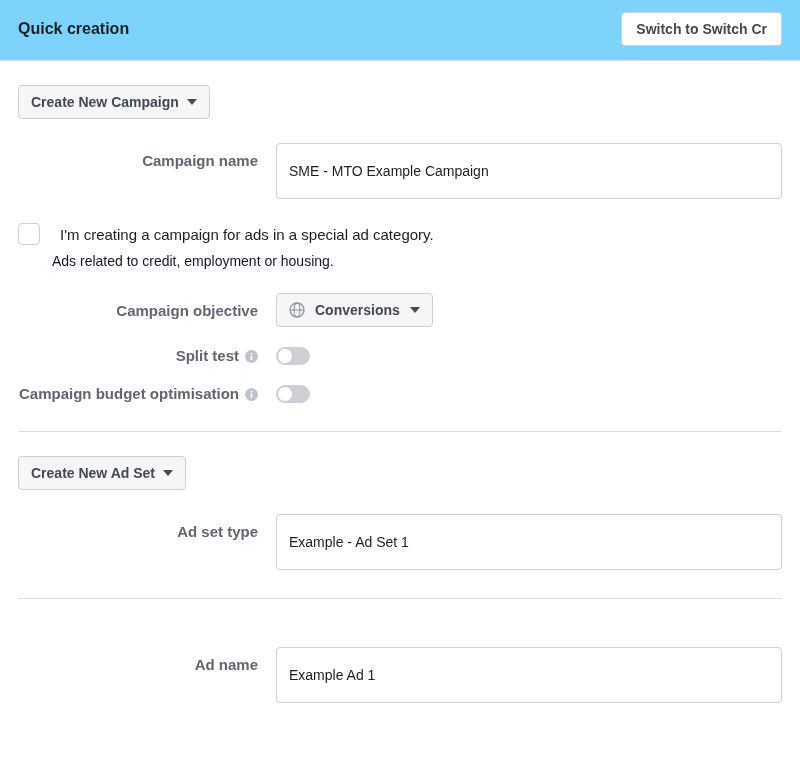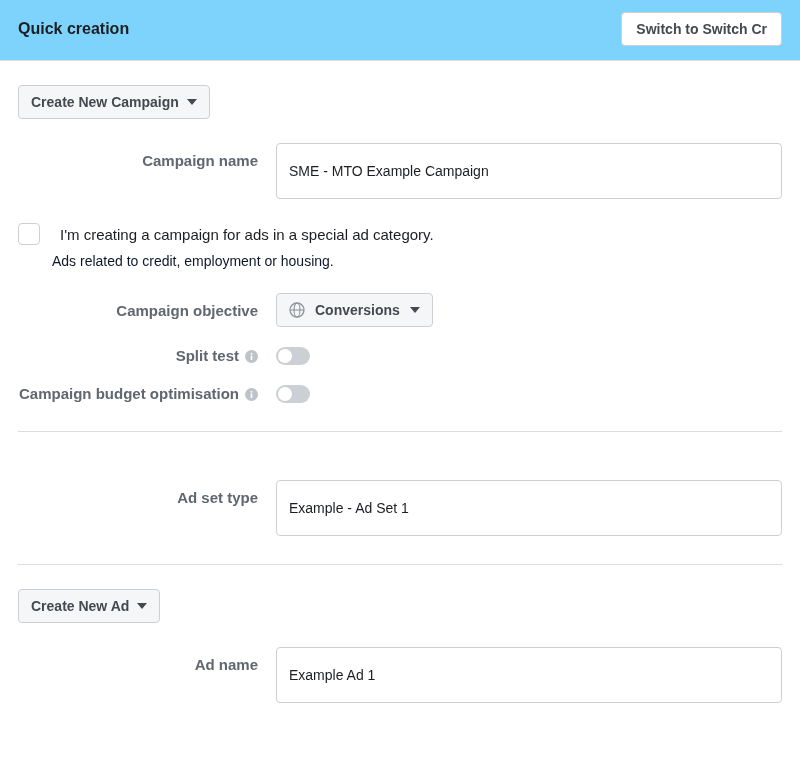--- a/index.html
+++ b/index.html
@@ -268,45 +268,45 @@
         <div class="toggle">
           <div class="toggle-knob"></div>
         </div>
       </div>
     </div>
   </div>
 
   <hr class="section-divider">
 
   <div class="section">
-
-    <div class="form-row">
-      <div class="form-label-col">
-        <span class="form-label">Ad set type</span>
-      </div>
-      <div class="form-control-col">
-        <input type="text" class="text-input" value="Example - Ad Set 1" style="">
-      </div>
-    </div>
-  </div>
-
-  <hr class="section-divider">
-
-  <div class="section">
     <button class="dropdown-btn">
-      <span>Create New Ad</span>
+      <span>Create New Ad Set</span>
       <span class="caret-icon">
         <svg width="10" height="6" viewBox="0 0 10 6">
             <path d="M0 0 L5 6 L10 0 Z" fill="#444950"></path>
           </svg>
       </span>
     </button>
 
     <div class="form-row">
       <div class="form-label-col">
+        <span class="form-label">Ad set type</span>
+      </div>
+      <div class="form-control-col">
+        <input type="text" class="text-input" value="Example - Ad Set 1" style="">
+      </div>
+    </div>
+  </div>
+
+  <hr class="section-divider">
+
+  <div class="section">
+
+    <div class="form-row">
+      <div class="form-label-col">
         <span class="form-label">Ad name</span>
       </div>
       <div class="form-control-col">
         <input type="text" class="text-input" value="Example Ad 1" style="">
       </div>
     </div>
   </div>
 
 </div>
 

